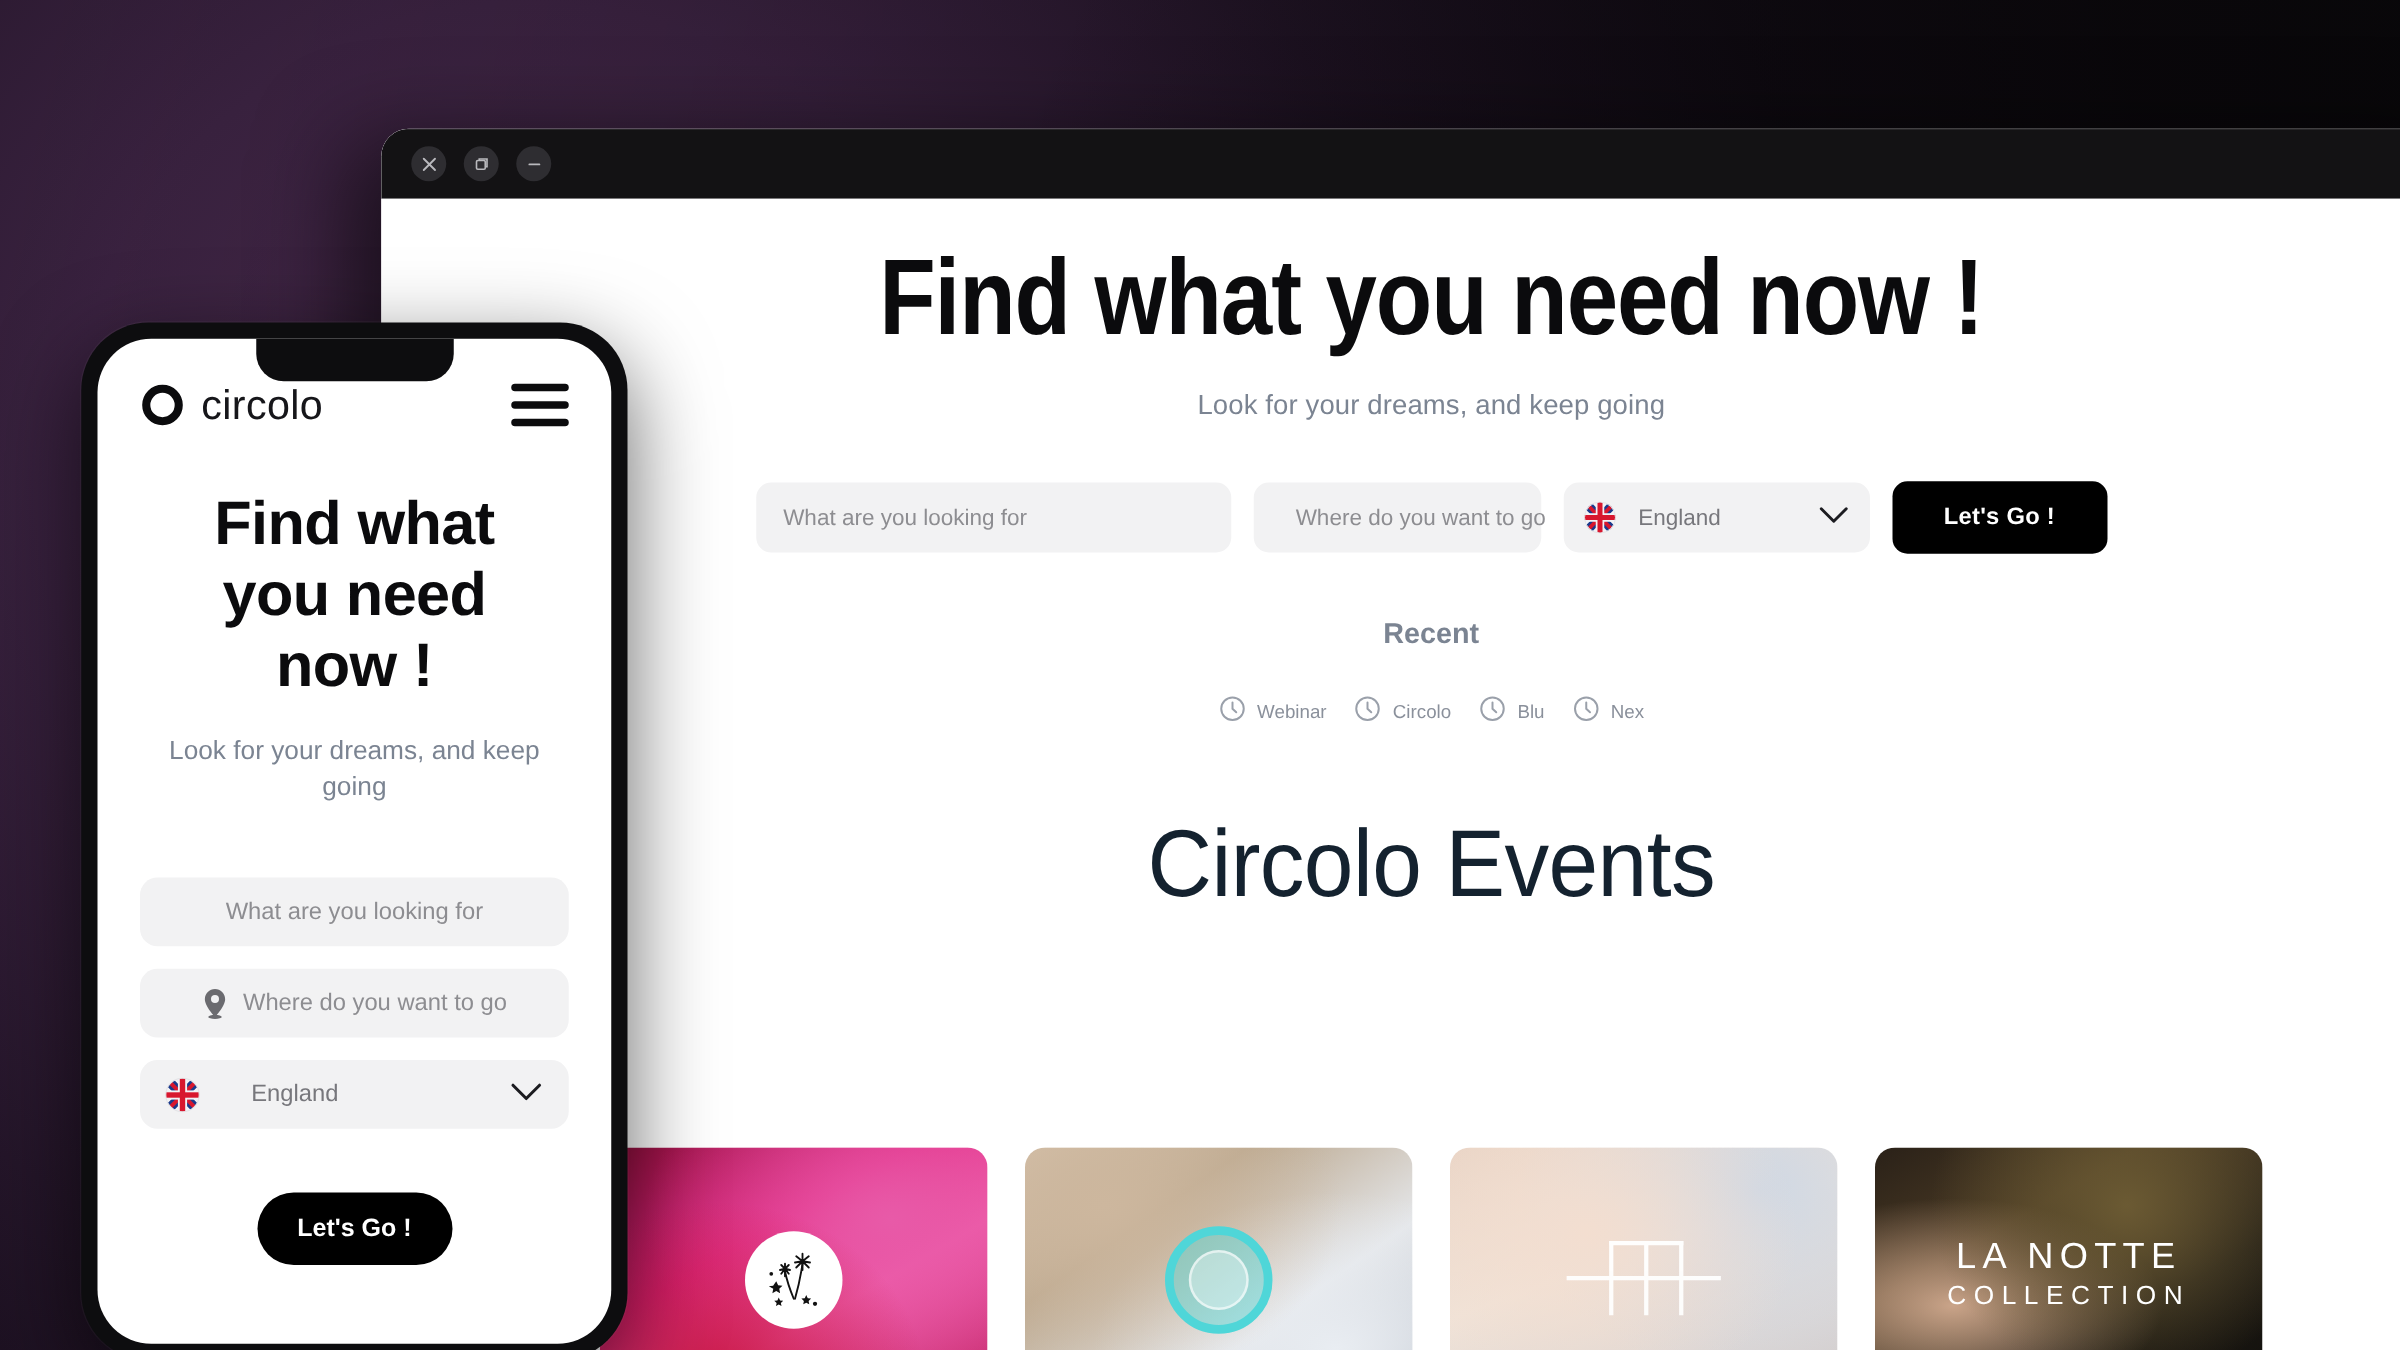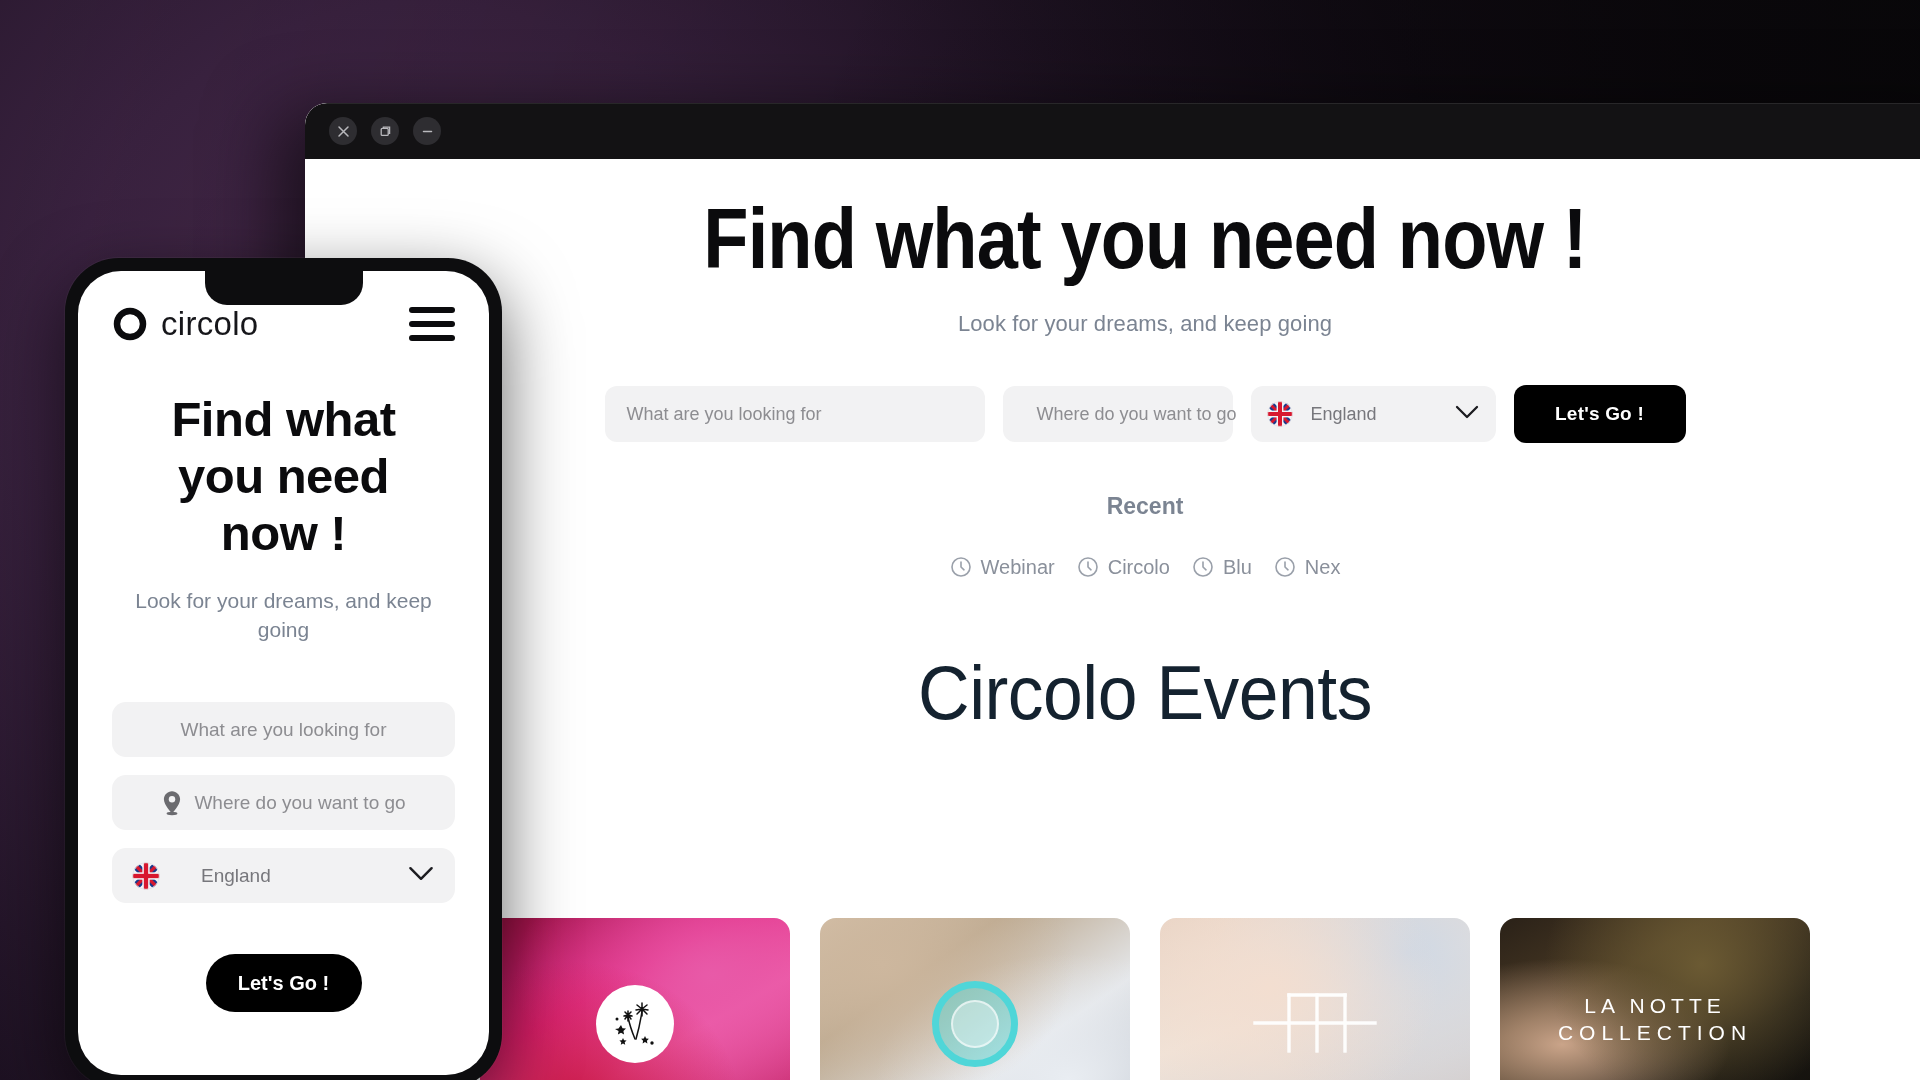--- a/index.html
+++ b/index.html
@@ -155,23 +155,23 @@
   }
   .recent-list {
     margin-top: 36px;
     display: flex;
     justify-content: center;
     align-items: center;
     gap: 22px;
   }
   .recent-item {
     display: flex;
-    align-items: flex-start;
+    align-items: flex-end;
     gap: 9px;
-    font-size: 20px;
+    font-size: 15px;
     color: #8a909b;
   }
 
   
   .events-title {
     margin-top: 70px;
     text-align: center;
     font-size: 76px;
     font-weight: 400;
     color: #14222f;
@@ -264,21 +264,21 @@
       linear-gradient(150deg, #2a2118 0%, #4a3a24 30%, #1d1a14 62%, #0f0d0a 100%);
   }
   .lanotte {
     position: absolute;
     left: 50%; top: 44%;
     transform: translate(-50%, -50%);
     text-align: center;
     color: #fff;
   }
   .lanotte-1 {
-    font-size: 21px;
+    font-size: 29px;
     letter-spacing: 5px;
     font-weight: 400;
   }
   .lanotte-2 {
     font-size: 21px;
     letter-spacing: 6px;
     font-weight: 300;
     margin-top: 3px;
   }
 

